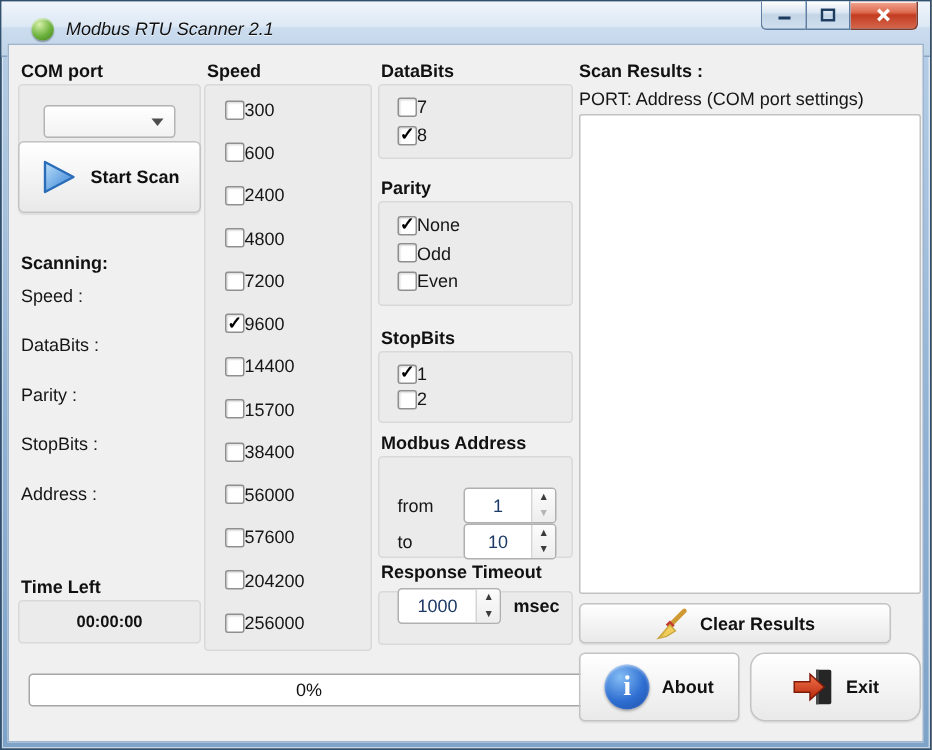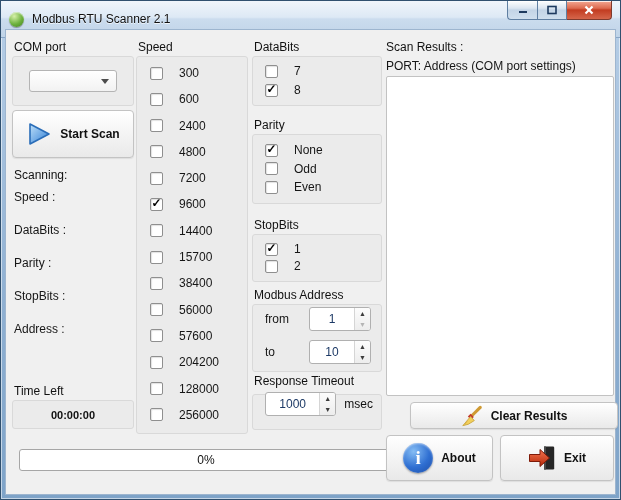--- a/index.html
+++ b/index.html
@@ -10,21 +10,21 @@
     position:relative; width:621px; height:500px; margin:0;
     border:1px solid #30506f;
     background:linear-gradient(#b9d0e8,#8fb0d2 60%,#7ea3c8);
     box-shadow:inset 0 0 0 1px rgba(255,255,255,.55);
   }
   
   .titlebar{
     position:absolute; top:0; left:0; right:0; height:37px;
     background:linear-gradient(#f0f5fb,#dde9f5 45%,#cbdcee 50%,#c0d4e8);
     border-bottom:1px solid #89a6c6;
-    display:flex; align-items:center; padding-left:8px;
+    display:flex; align-items:center; padding-left:20px;font-style:italic;
   }
   .app-icon{
     width:15px;height:15px;border-radius:50%;
     background:radial-gradient(circle at 35% 28%, #d6f0a8, #6cb13d 55%, #417e1e);
     box-shadow:0 1px 1px rgba(0,0,0,.35), inset 0 1px 1px rgba(255,255,255,.6);
     flex:0 0 auto;
   }
   .title-text{font-size:12px;color:#101010;margin-left:8px;text-shadow:0 1px 0 rgba(255,255,255,.7);}
   .winbtns{position:absolute;top:0;right:8px;display:flex;}
   .winbtn{
@@ -37,42 +37,42 @@
   .winbtn.max{width:30px;}
   .winbtn.close{
     width:45px;border-radius:0 0 4px 0;border-left:none;border-color:#7e3a2d;
     background:linear-gradient(#f3a893,#dd6b50 40%,#c23c21 50%,#d5664b);
   }
   
   .client{
     position:absolute; top:28px; left:4px; right:4px; bottom:4px;
     background:#f0f0f0; border:1px solid #9db5cf;
   }
-  .hdr{position:absolute;font-size:12px;font-weight:normal;color:#111;}
+  .hdr{position:absolute;font-size:12px;font-weight:bold;color:#111;}
   .txt{position:absolute;font-size:12px;color:#161616;}
   .panel{
     position:absolute;background:#ebebeb;border:1px solid #d9d9d9;border-radius:3px;
   }
   
   .btn{
     position:absolute;background:linear-gradient(#ffffff,#f3f3f3 55%,#e9e9e9);
     border:1px solid #c3c3c3;border-radius:4px;
     display:flex;align-items:center;justify-content:center;gap:8px;
     font-size:12px;font-weight:bold;color:#111;cursor:default;
     box-shadow:0 1px 1px rgba(0,0,0,.08);
   }
   
   .combo{
     width:88px;height:22px;background:linear-gradient(#ffffff,#f2f2f2);
     border:1px solid #b4b4b4;border-radius:3px;
     display:flex;align-items:center;justify-content:flex-end;padding:0 7px;
   }
   .combo-arrow{width:0;height:0;border-left:4px solid transparent;border-right:4px solid transparent;border-top:5px solid #4d4d4d;}
   
-  .cb-row{display:flex;align-items:center;gap:16px;font-size:12px;color:#161616;}
+  .cb-row{display:flex;align-items:center;gap:0;font-size:12px;color:#161616;}
   .cb{
     width:13px;height:13px;background:#fff;border:1px solid #8f8f8f;border-radius:2px;
     display:flex;align-items:center;justify-content:center;flex:0 0 auto;
     box-shadow:inset 1px 1px 1px rgba(0,0,0,.12);
   }
   .cb .tick{display:none;font-size:12px;font-weight:bold;line-height:1;color:#000;transform:translateY(-1px);}
   .cb.checked .tick{display:block;}
   
   .spin{display:flex;align-items:stretch;height:24px;background:#fff;border:1px solid #b0b0b0;border-radius:3px;overflow:hidden;}
   .spin .val{flex:1;display:flex;align-items:center;justify-content:center;font-size:12px;color:#1d3a66;}
@@ -131,21 +131,21 @@
   <div class="client">
 
     <div class="hdr" style="left:8px;top:10px;">COM port</div>
     <div class="panel" style="left:6px;top:26px;width:122px;height:50px;display:flex;align-items:center;justify-content:center;">
       <div class="combo">
         <span></span>
         <span class="combo-arrow"></span>
       </div>
     </div>
 
-    <div class="btn" style="left:6px;top:80px;width:122px;height:48px;">
+    <div class="btn" style="left:6px;top:64px;width:122px;height:48px;">
       <svg width="26" height="26" viewBox="0 0 26 26">
         <defs>
             <linearGradient id="pg" x1="0" y1="0" x2="1" y2="1">
           <stop offset="0" stop-color="#bfe0f8"></stop>
               <stop offset="1" stop-color="#2f7ed6"></stop>
         </linearGradient>
           </defs>
         <polygon points="4,3 23,13 4,23" fill="url(#pg)" stroke="#2a6db8" stroke-width="1.6" stroke-linejoin="round"></polygon>
       </svg>
       <span>Start Scan</span>
@@ -227,24 +227,20 @@
         <label class="cb-row">
           <span class="cb"></span>
           <span>57600</span>
         </label>
 
         <label class="cb-row">
           <span class="cb"></span>
           <span>204200</span>
         </label>
 
-        <label class="cb-row">
-          <span class="cb"></span>
-          <span>128000</span>
-        </label>
 
         <label class="cb-row">
           <span class="cb"></span>
           <span>256000</span>
         </label>
       </div>
 
     <div class="hdr" style="left:248px;top:10px;">DataBits</div>
     <div class="panel col-flex" style="left:246px;top:26px;width:130px;height:50px;padding:7px 6px 8px 12px;">
 
@@ -292,21 +288,21 @@
           <span>1</span>
         </label>
 
         <label class="cb-row">
           <span class="cb"></span>
           <span>2</span>
         </label>
       </div>
 
     <div class="hdr" style="left:248px;top:258px;">Modbus Address</div>
-    <div class="panel col-flex" style="left:246px;top:274px;width:130px;height:68px;padding:2px 10px 7px 12px;">
+    <div class="panel col-flex" style="left:246px;top:274px;width:130px;height:68px;padding:20px 10px 7px 12px;">
       <div class="row-between">
         <span class="cb-row">from</span>
         <div class="spin" style="width:62px;">
           <span class="val">1</span>
           <span class="arrows">
             <span class="arr">▲</span>
             <span class="arr dim">▼</span>
           </span>
         </div>
       </div>
@@ -331,36 +327,36 @@
           <span class="arr">▼</span>
         </span>
       </div>
       <span class="hdr" style="position:static;">msec</span>
     </div>
 
     <div class="hdr" style="left:380px;top:10px;">Scan Results :</div>
     <div class="txt" style="left:380px;top:29px;">PORT: Address (COM port settings)</div>
     <div class="listbox" style="left:380px;top:46px;width:228px;height:320px;"></div>
 
-    <div class="btn" style="left:380px;top:372px;width:208px;height:27px;margin-left:24px;">
+    <div class="btn" style="left:380px;top:372px;width:208px;height:27px;">
       <svg width="22" height="22" viewBox="0 0 24 24">
         <line x1="21" y1="2.5" x2="11.5" y2="12" stroke="#cf9a33" stroke-width="3.4" stroke-linecap="round"></line>
         <line x1="12.2" y1="11.2" x2="9.2" y2="14.2" stroke="#c23b2e" stroke-width="5"></line>
         <path d="M10.5 12.5 L2 22.5 L8 21 L14.5 17 Z" fill="#f2cf5b" stroke="#c9a53f" stroke-width="1"></path>
         <line x1="7" y1="17" x2="4.5" y2="21" stroke="#d9b144" stroke-width="1"></line>
       </svg>
       <span>Clear Results</span>
     </div>
 
     <div class="btn" style="left:380px;top:405px;width:107px;height:46px;">
       <span class="about-icon">i</span>
       <span>About</span>
     </div>
 
-    <div class="btn" style="left:494px;top:405px;width:114px;height:46px;">
+    <div class="btn" style="left:494px;top:405px;width:114px;height:46px;border-radius:10px;">
       <svg width="28" height="26" viewBox="0 0 28 26">
         <defs>
             <linearGradient id="xg" x1="0" y1="0" x2="0" y2="1">
           <stop offset="0" stop-color="#f4744f"></stop>
               <stop offset="1" stop-color="#b52708"></stop>
         </linearGradient>
           </defs>
         <path d="M16 1.5 h9 a1.2 1.2 0 0 1 1.2 1.2 v20.6 a1.2 1.2 0 0 1 -1.2 1.2 h-9 z" fill="#262626"></path>
         <path d="M16 1.5 h2 v23 h-2 z" fill="#4a4a4a"></path>
         <path d="M1.5 9.5 h10.5 V4.5 l9.5 8.5 -9.5 8.5 v-5 H1.5 z" fill="url(#xg)" stroke="#7e1a08" stroke-width="1"></path>

